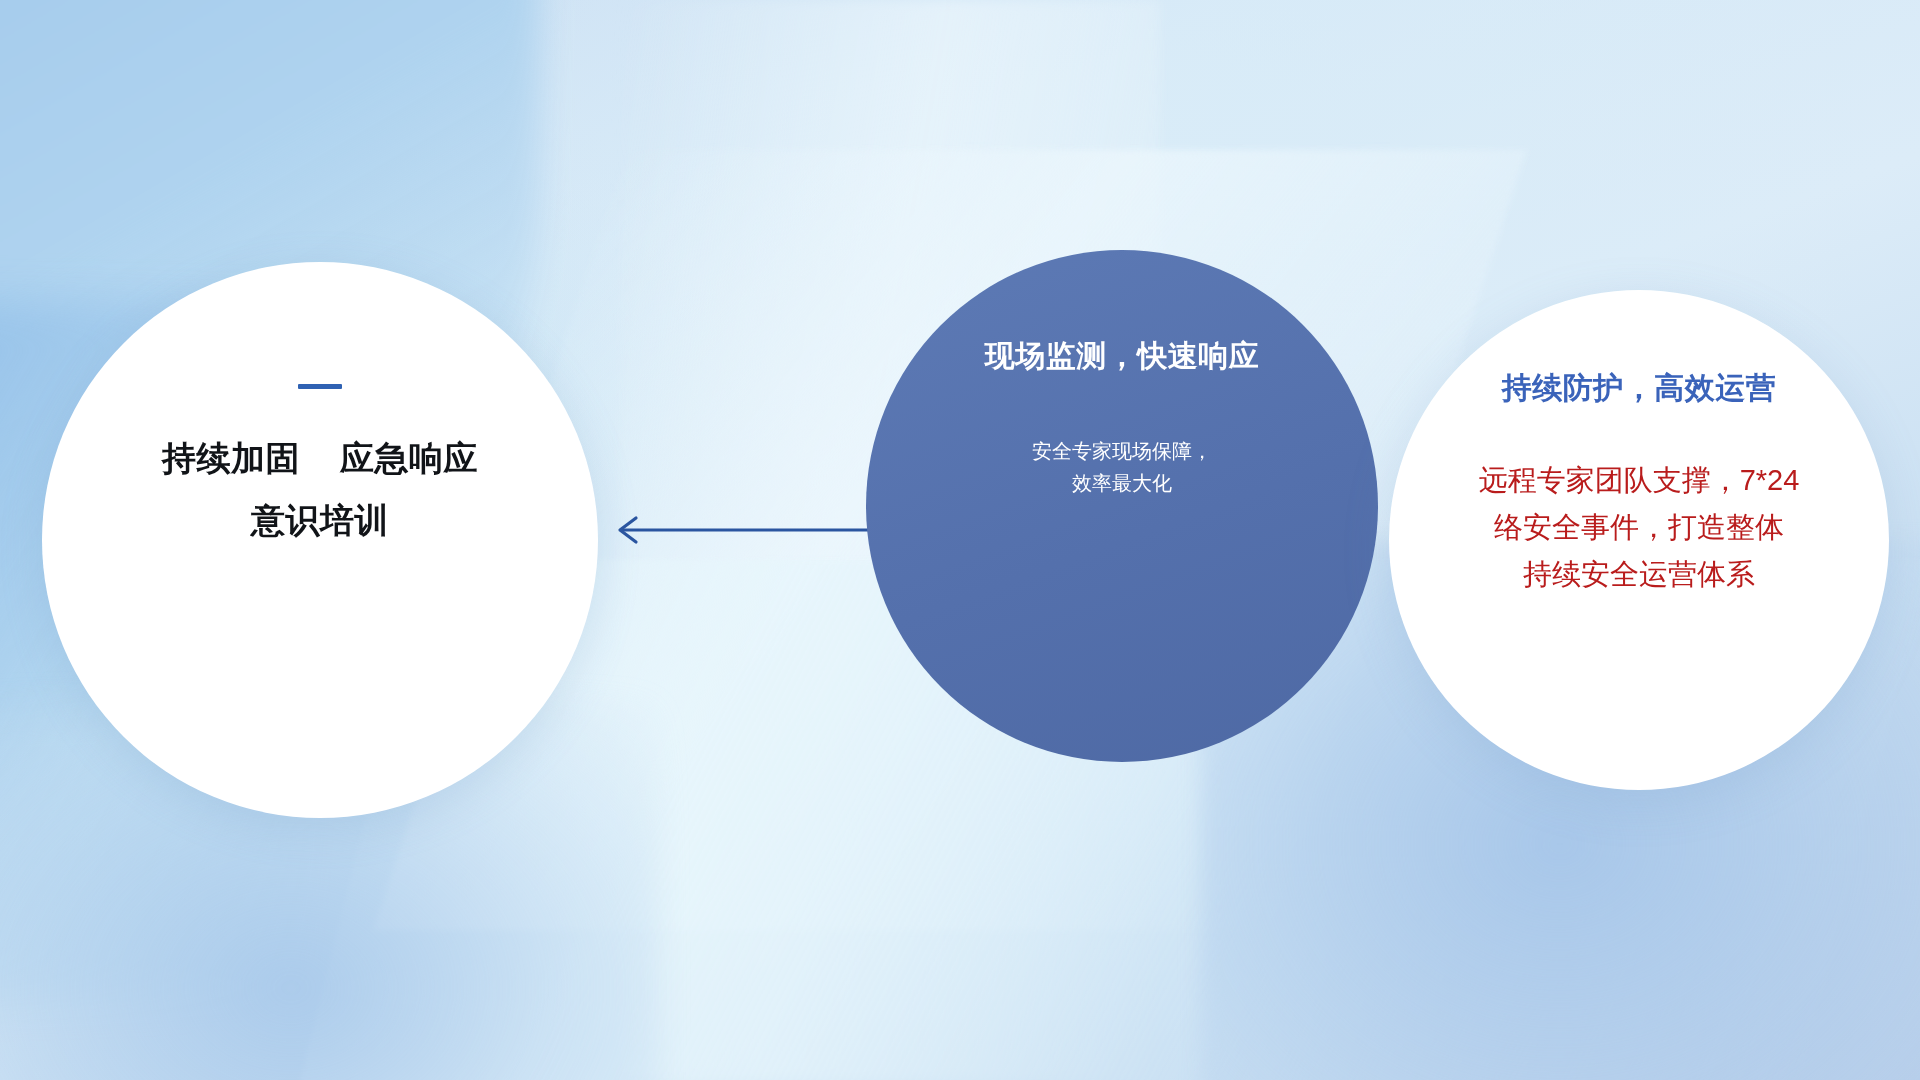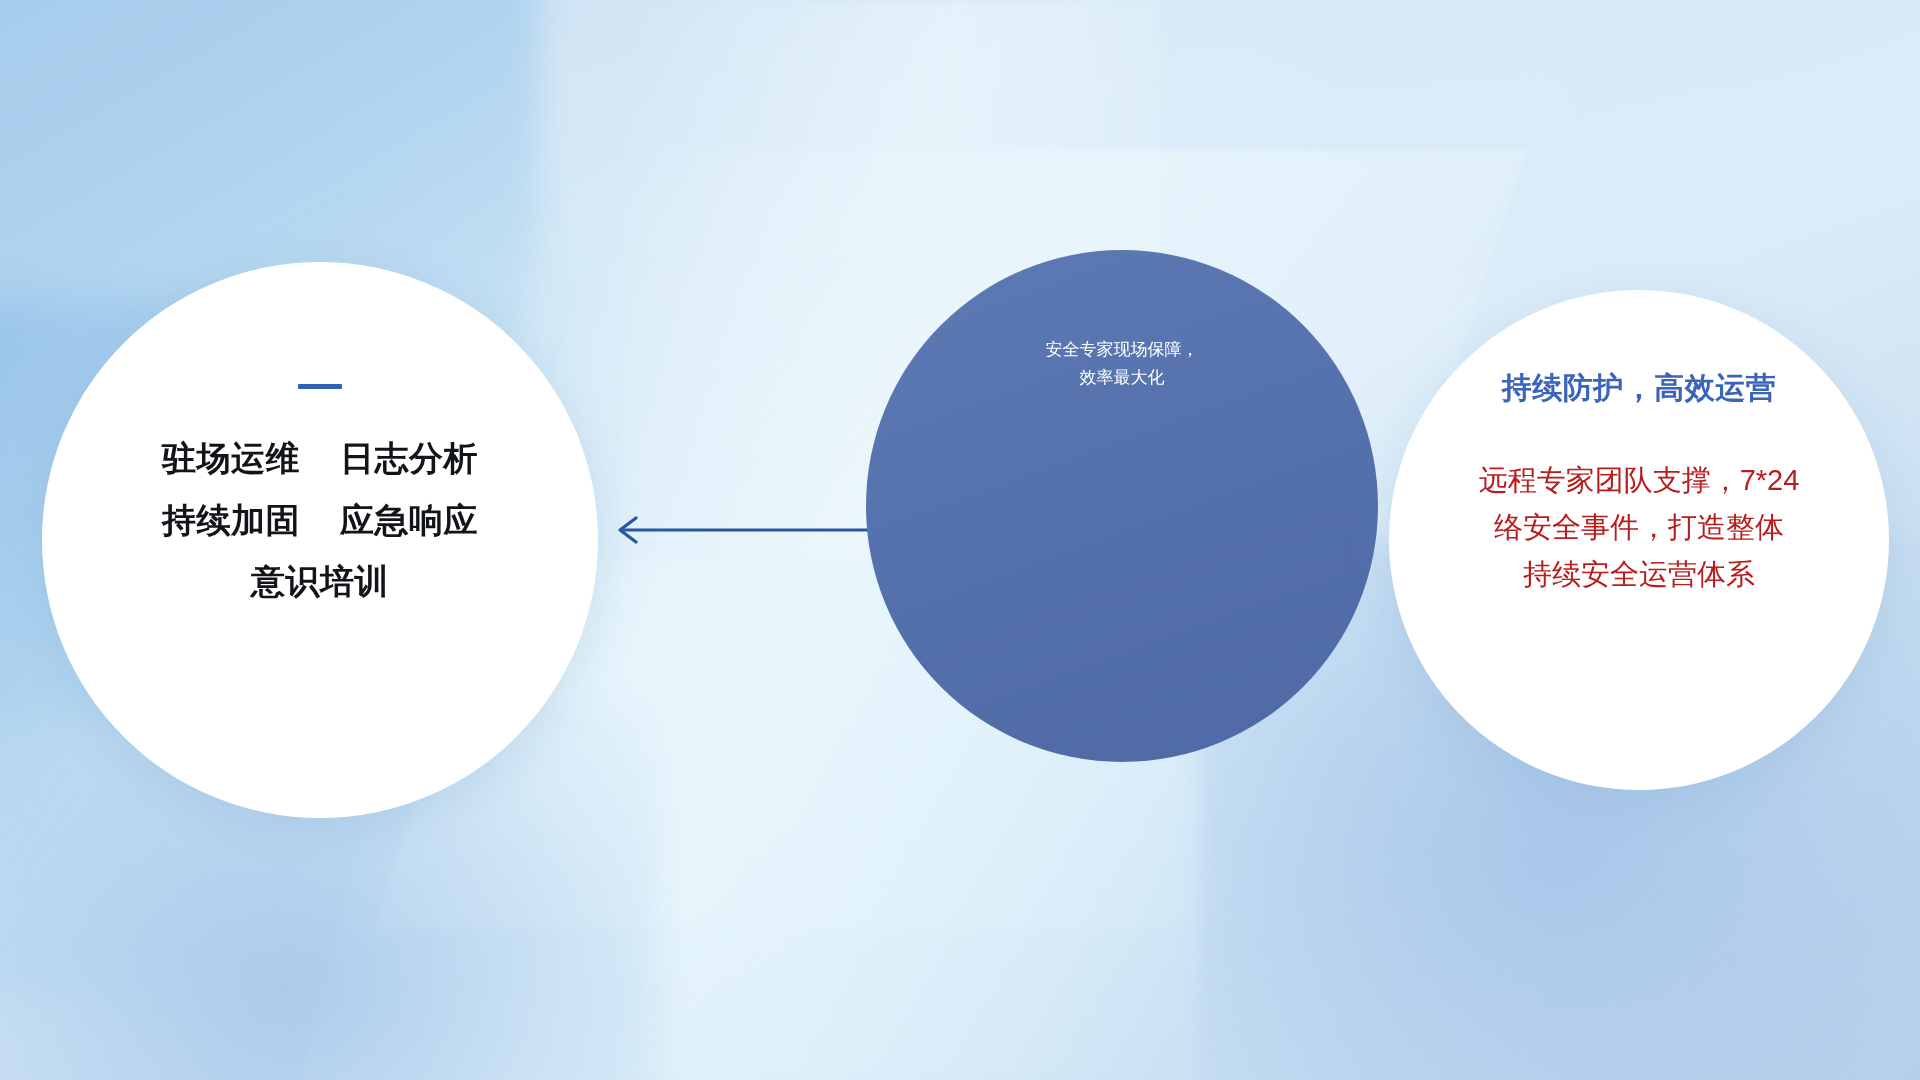--- a/index.html
+++ b/index.html
@@ -132,21 +132,21 @@
     z-index:4;
   }
   #circle-mid .mid-title {
     font-size:30px;
     font-weight:bold;
     letter-spacing:.5px;
     white-space:nowrap;
     margin-bottom:58px;
   }
   #circle-mid .mid-body {
-    font-size:17px;
+    font-size:20px;
     line-height:1.62;
     width:320px;
     color:#ffffff;
   }
 
   
   #circle-right {
     left:1389px; top:290px;
     width:500px; height:500px;
     background:#ffffff;
@@ -187,27 +187,27 @@
   <div class="connector">
     <svg width="340" height="60" viewBox="0 0 340 60">
       <line x1="338" y1="30" x2="22" y2="30" stroke="#2a55a0" stroke-width="3.2"></line>
       <polyline points="36,18 20,30 36,42" fill="none" stroke="#2a55a0" stroke-width="3.2" stroke-linecap="round" stroke-linejoin="round"></polyline>
     </svg>
   </div>
 
   <div class="circle" id="circle-left">
     <div class="dash"></div>
     <div class="left-lines">
-      <div class="row">驻场运维    日志分析</div>
       <div class="row">持续加固    应急响应</div>
       <div class="row">意识培训</div>
     </div>
   </div>
 
   <div class="circle" id="circle-mid">
+    <div class="mid-title">现场监测，快速响应</div>
     <div class="mid-body">
       <div>安全专家现场保障，</div>
       <div>效率最大化</div>
     </div>
   </div>
 
   <div class="circle" id="circle-right">
     <div class="right-title">持续防护，高效运营</div>
     <div class="right-body">
       <div>远程专家团队支撑，7*24</div>

